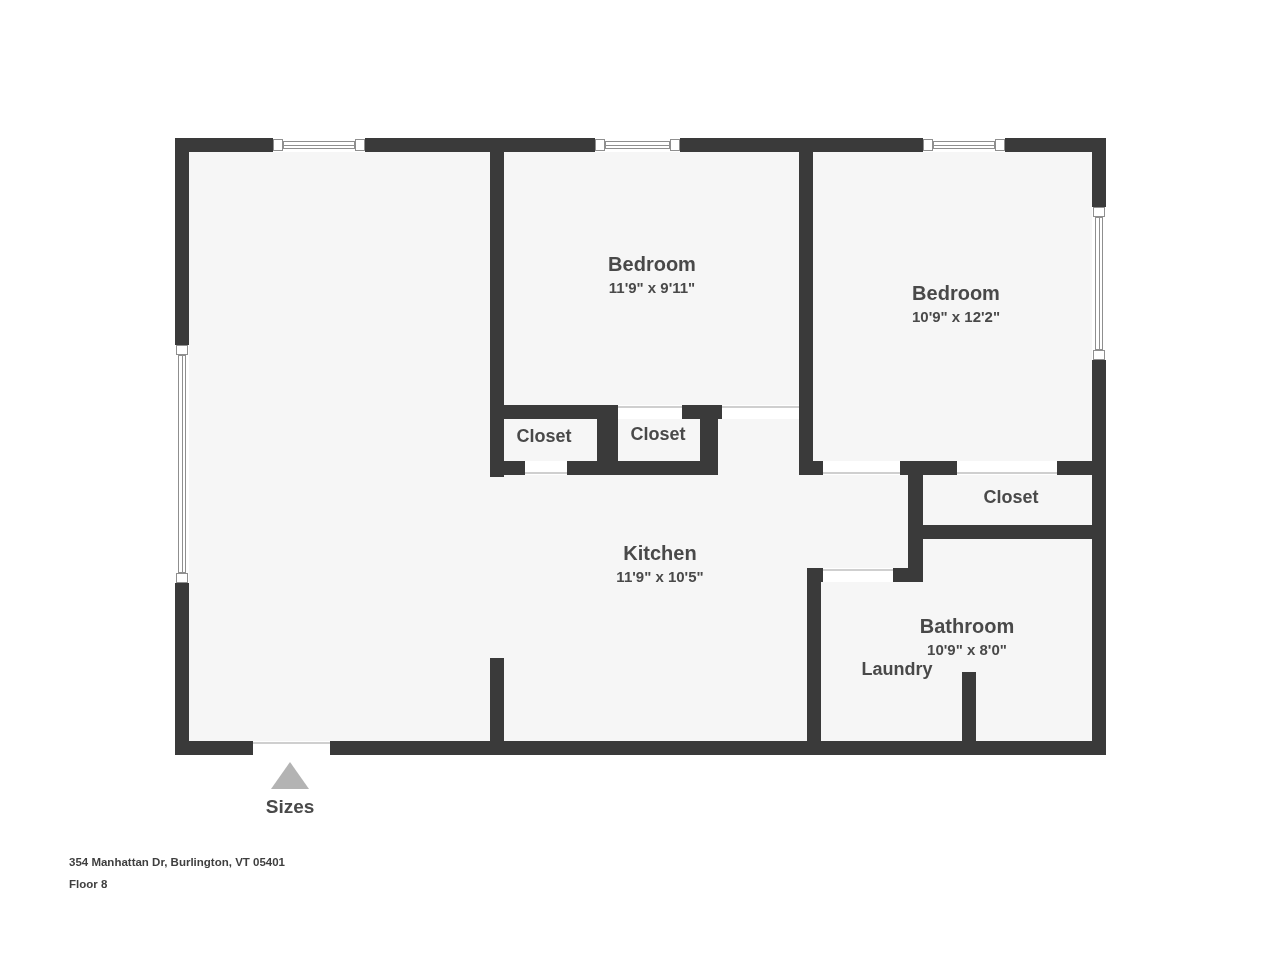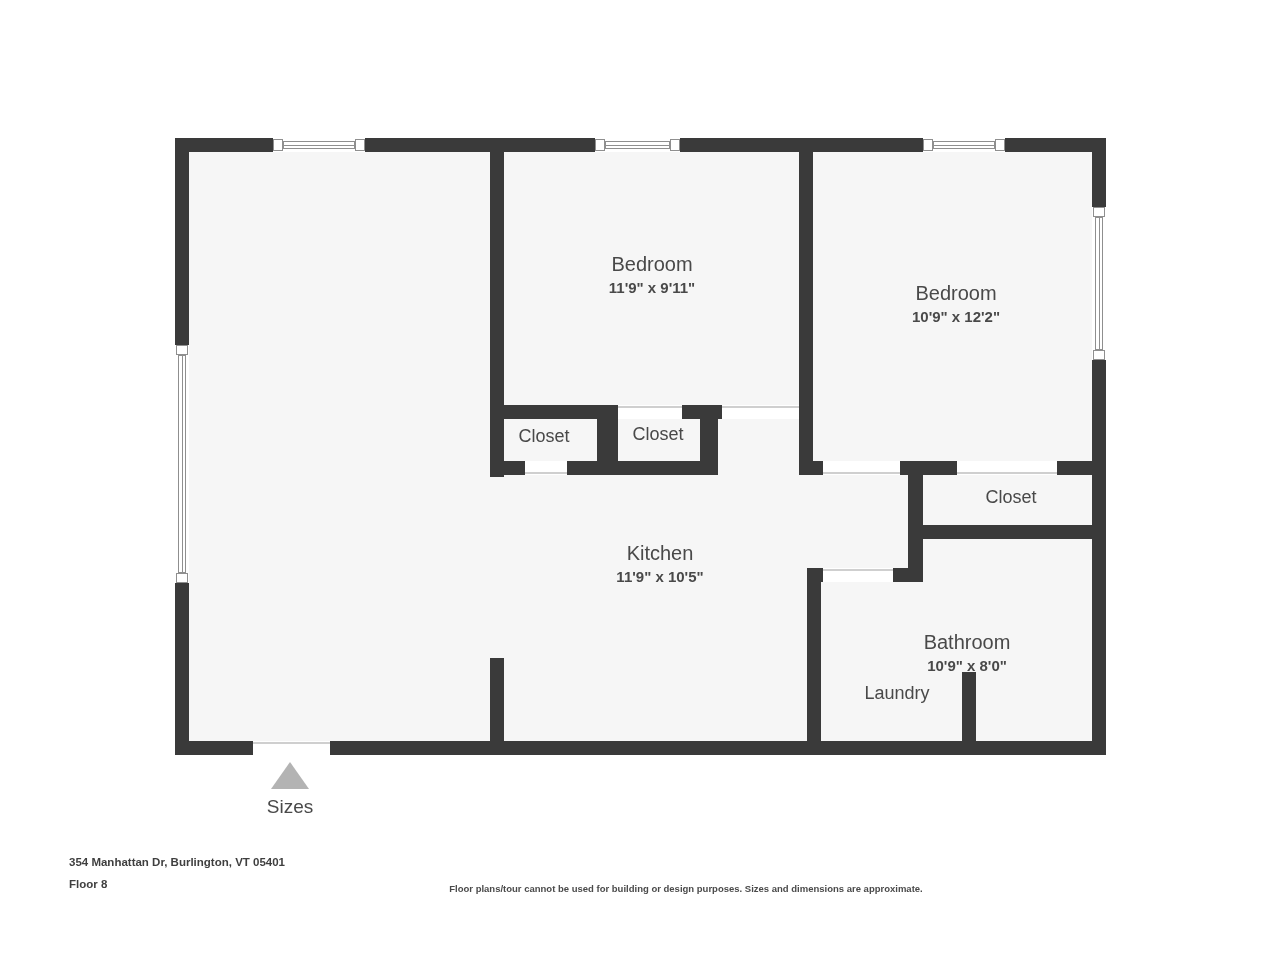--- a/index.html
+++ b/index.html
@@ -12,21 +12,21 @@
   .door.line-bottom::after{content:"";position:absolute;left:0;right:0;bottom:1px;border-bottom:2px solid #cfcfcf;}
   .window{position:absolute;background:#ffffff;}
   .window .cap{position:absolute;background:#ffffff;border:1px solid #8f8f8f;box-sizing:border-box;}
   .window.h .cap{top:1px;bottom:1px;width:10px;}
   .window.h .pane{position:absolute;left:10px;right:10px;top:3px;bottom:3px;border:1px solid #8f8f8f;box-sizing:border-box;}
   .window.h .pane::after{content:"";position:absolute;left:0;right:0;top:50%;border-top:1px solid #8f8f8f;}
   .window.v .cap{left:1px;right:1px;height:10px;}
   .window.v .pane{position:absolute;top:10px;bottom:10px;left:3px;right:3px;border:1px solid #8f8f8f;box-sizing:border-box;}
   .window.v .pane::after{content:"";position:absolute;top:0;bottom:0;left:50%;border-left:1px solid #8f8f8f;}
   .room-label{position:absolute;transform:translateX(-50%);text-align:center;color:#494949;white-space:nowrap;}
-  .room-label .name{font-size:20px;font-weight:normal;line-height:1.25;}
+  .room-label .name{font-size:20px;font-weight:bold;line-height:1.25;}
   .room-label .dims{font-size:15px;font-weight:bold;line-height:1.45;}
   .room-label.small .name{font-size:18px;}
   .entry-arrow{position:absolute;width:0;height:0;border-left:19px solid transparent;
                border-right:19px solid transparent;border-bottom:27px solid #b3b3b3;}
   .footer-text{position:absolute;font-weight:bold;color:#3f3f3f;margin-left:46px;}
   .address{left:23px;top:856px;font-size:11.5px;}
   .floor-name{left:23px;top:878px;font-size:11.5px;}
   .disclaimer{left:50%;transform:translateX(-50%);top:883px;font-size:9.5px;color:#4a4a4a;}
 </style>
 </head>
@@ -109,30 +109,29 @@
   <div class="room-label small" style="left:658px;top:423px">
     <div class="name">Closet</div>
   </div>
   <div class="room-label small" style="left:1011px;top:486px">
     <div class="name">Closet</div>
   </div>
   <div class="room-label" style="left:660px;top:541px">
     <div class="name">Kitchen</div>
     <div class="dims">11'9" x 10'5"</div>
   </div>
-  <div class="room-label" style="left:967px;top:630px">
+  <div class="room-label" style="left:967px;top:614px">
     <div class="name">Bathroom</div>
     <div class="dims">10'9" x 8'0"</div>
   </div>
-  <div class="room-label small" style="left:897px;top:682px">
+  <div class="room-label small" style="left:897px;top:658px">
     <div class="name">Laundry</div>
   </div>
 
   <div class="entry-arrow" style="left:271px;top:762px"></div>
   <div class="room-label small" style="left:290px;top:795px">
     <div class="name" style="font-size:19px">Sizes</div>
   </div>
 
   <div class="footer-text address">354 Manhattan Dr, Burlington, VT 05401</div>
   <div class="footer-text floor-name">Floor 8</div>
-  <div class="footer-text disclaimer">Floor plans/tour cannot be used for building or design purposes. Sizes and dimensions are approximate.</div>
 
 </div>
 
 </body></html>

